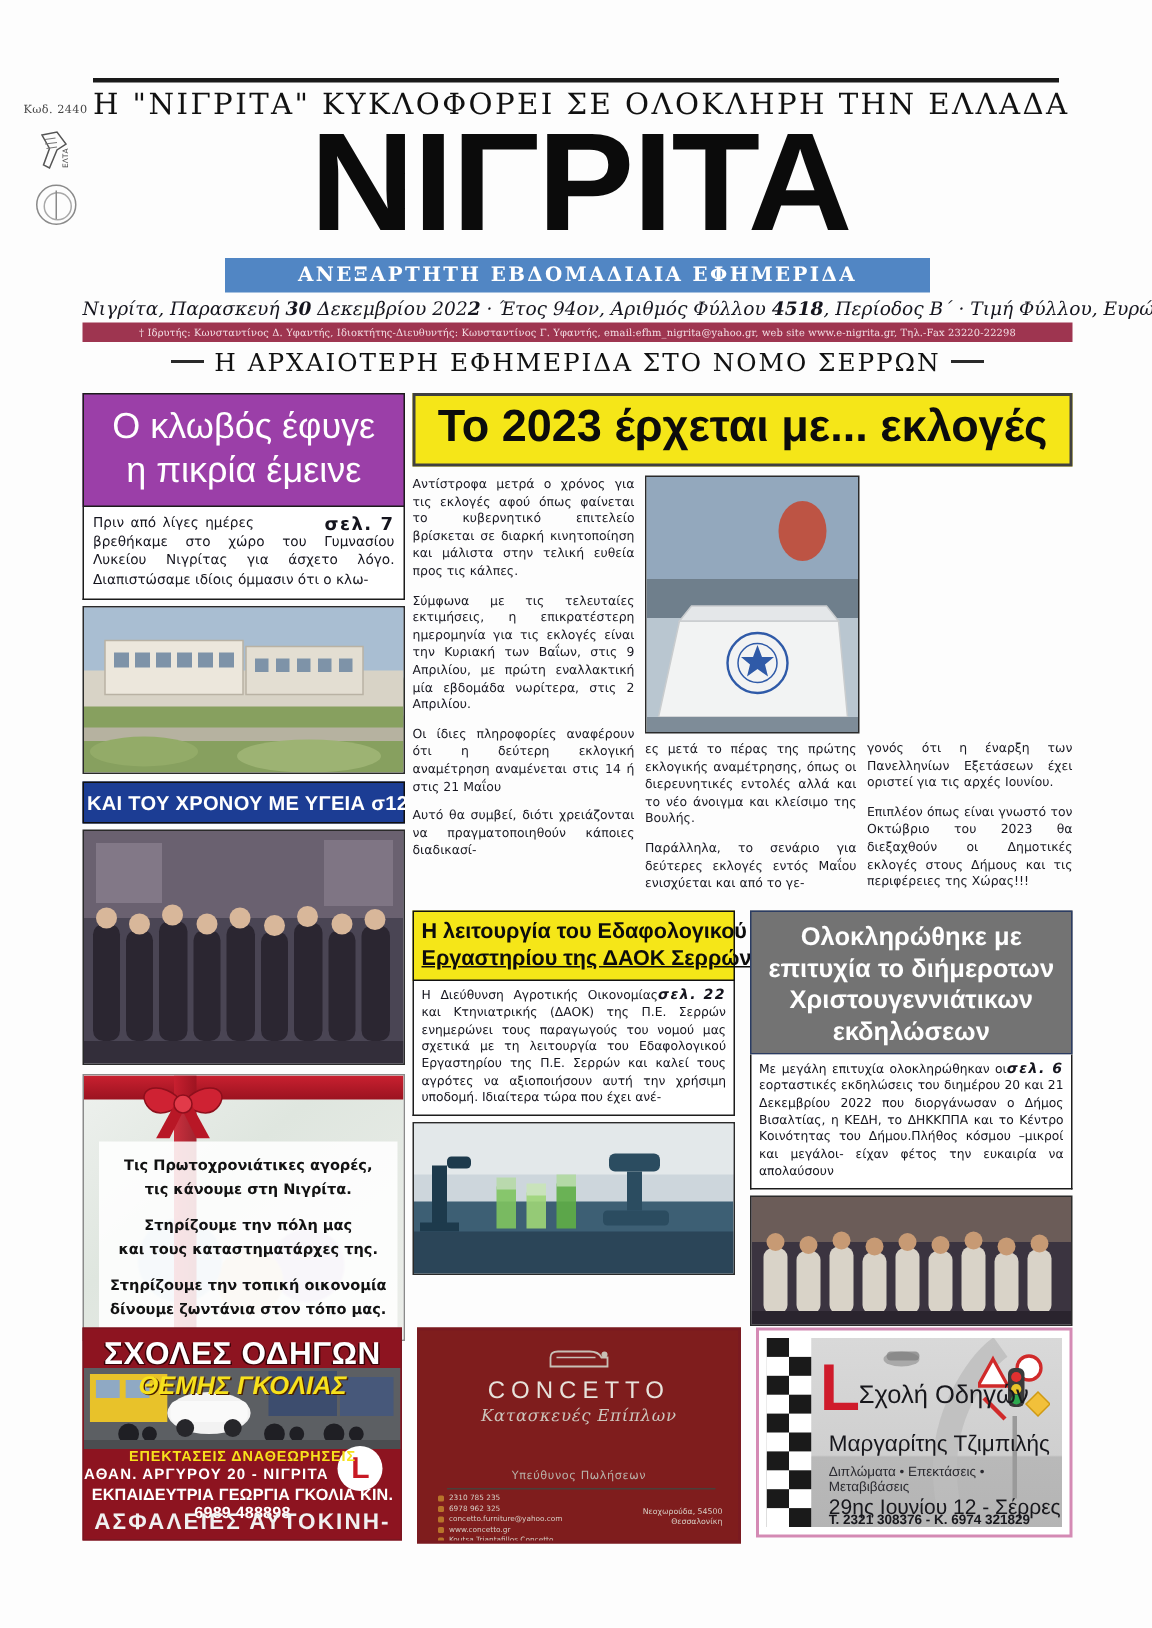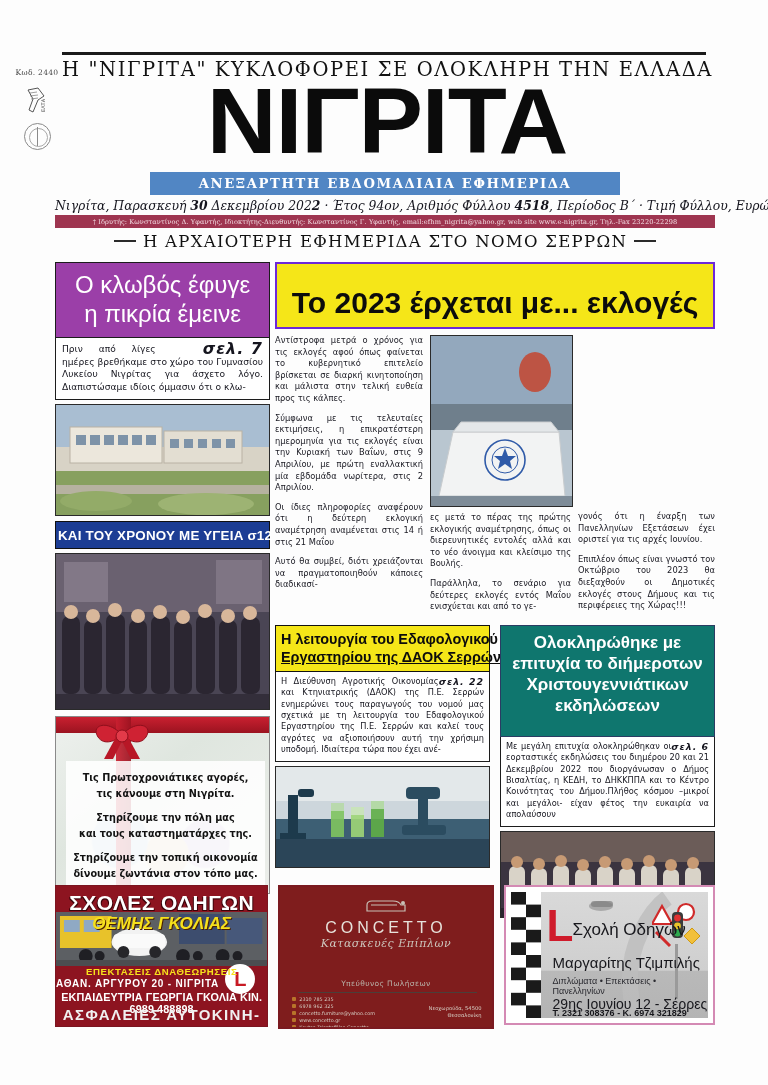--- a/index.html
+++ b/index.html
@@ -91,37 +91,37 @@
     font-family:"Liberation Sans",sans-serif;font-weight:normal;
     color:#ffffff;font-size:24px;line-height:29px;text-align:center;
     white-space:nowrap;
   }
   .lead-text{
     border:1px solid #1c1c1c;border-top:none;background:#fff;
     padding:5px 6px 6px 6px;
     font-family:"DejaVu Sans",sans-serif;
     font-size:9.1px;line-height:12.6px;color:#15151e;text-align:justify;
   }
-  .lead-text .sel{font-weight:bold;font-style:italic;float:right;font-size:16px;letter-spacing:1px;margin-left:47px;}
+  .lead-text .sel{font-weight:bold;float:right;font-size:12px;letter-spacing:1px;margin-left:47px;}
 
   .photo{border:1px solid #2a2a2a;background:#dcdcdc;overflow:hidden;position:relative;}
 
   .blue-strip{
     margin-top:5px;background:#1c3d94;border:1px solid #101010;
     text-align:center;padding:3px 2px 4px;
   }
   .blue-strip span{
     font-family:"Liberation Sans",sans-serif;font-weight:bold;color:#fff;
     font-size:13.4px;letter-spacing:.2px;white-space:nowrap;
   }
 
   
   .yellow-box{
-    background:#f5e618;border:2px solid #6d28d9;
-    padding:22px 6px 7px;
+    background:#f5e618;border:2px solid #404040;
+    padding:4px 6px 7px;
   }
   .yellow-box .ln{
     font-family:"Liberation Sans",sans-serif;font-weight:bold;
     color:#0c0c0c;font-size:30px;line-height:34px;text-align:center;white-space:nowrap;
   }
 
   .cols3{display:flex;gap:7px;margin-top:6px;}
   .bodycol{
     font-family:"DejaVu Sans",sans-serif;
     font-size:8.3px;line-height:11.6px;color:#191922;text-align:justify;
@@ -141,21 +141,21 @@
   .yellow-small .ln.u{text-decoration:underline;}
 
   .small-lead{
     border:1px solid #1c1c1c;border-top:none;background:#fff;padding:4px 5px 5px;
     font-family:"DejaVu Sans",sans-serif;font-size:8.2px;line-height:11.4px;
     color:#15151e;text-align:justify;
   }
   .small-lead .sel{font-weight:bold;font-style:italic;float:right;font-size:9.4px;letter-spacing:1px;}
 
   .blue-head{
-    background:#0f766e;border:1.4px solid #2b3c63;padding:6px 6px 20px;
+    background:#737373;border:1.4px solid #2b3c63;padding:6px 6px 4px;
   }
   .blue-head .ln{
     font-family:"Liberation Sans",sans-serif;font-weight:bold;color:#ffffff;
     font-size:17px;line-height:21px;text-align:center;white-space:nowrap;
   }
 
   
   .greet-ad{
     margin-top:6px;border:1px solid #8a8a8a;background:#ffffff;
     position:relative;height:176px;overflow:hidden;
@@ -605,20 +605,20 @@
           <rect x="20" y="10" width="11" height="26" rx="4" fill="#3a3a3a"></rect>
           <circle cx="25.5" cy="16" r="3.4" fill="#e03030"></circle>
           <circle cx="25.5" cy="24" r="3.4" fill="#e8c329"></circle>
           <circle cx="25.5" cy="31" r="3.4" fill="#2eaa4e"></circle>
           <polygon points="40,26 48,34 40,42 32,34" fill="#f2c03a" stroke="#cf9a14"></polygon>
           <path d="M4 30 L18 44" stroke="#d02a2a" stroke-width="3"></path>
         </svg>
         <div class="Lbig">L</div>
         <div class="sch">Σχολή Οδηγών</div>
         <div class="name">Μαργαρίτης Τζιμπιλής</div>
-        <div class="svcs">Διπλώματα • Επεκτάσεις • Πανελληνίων</div>
+        <div class="svcs">Διπλώματα • Επεκτάσεις • Μεταβιβάσεις</div>
         <div class="addr">29ης Ιουνίου 12 - Σέρρες</div>
         <div class="phone">Τ. 2321 308376  -  Κ. 6974 321829</div>
       </div>
     </div>
   </div>
 
 </div>
 
 </body></html>

